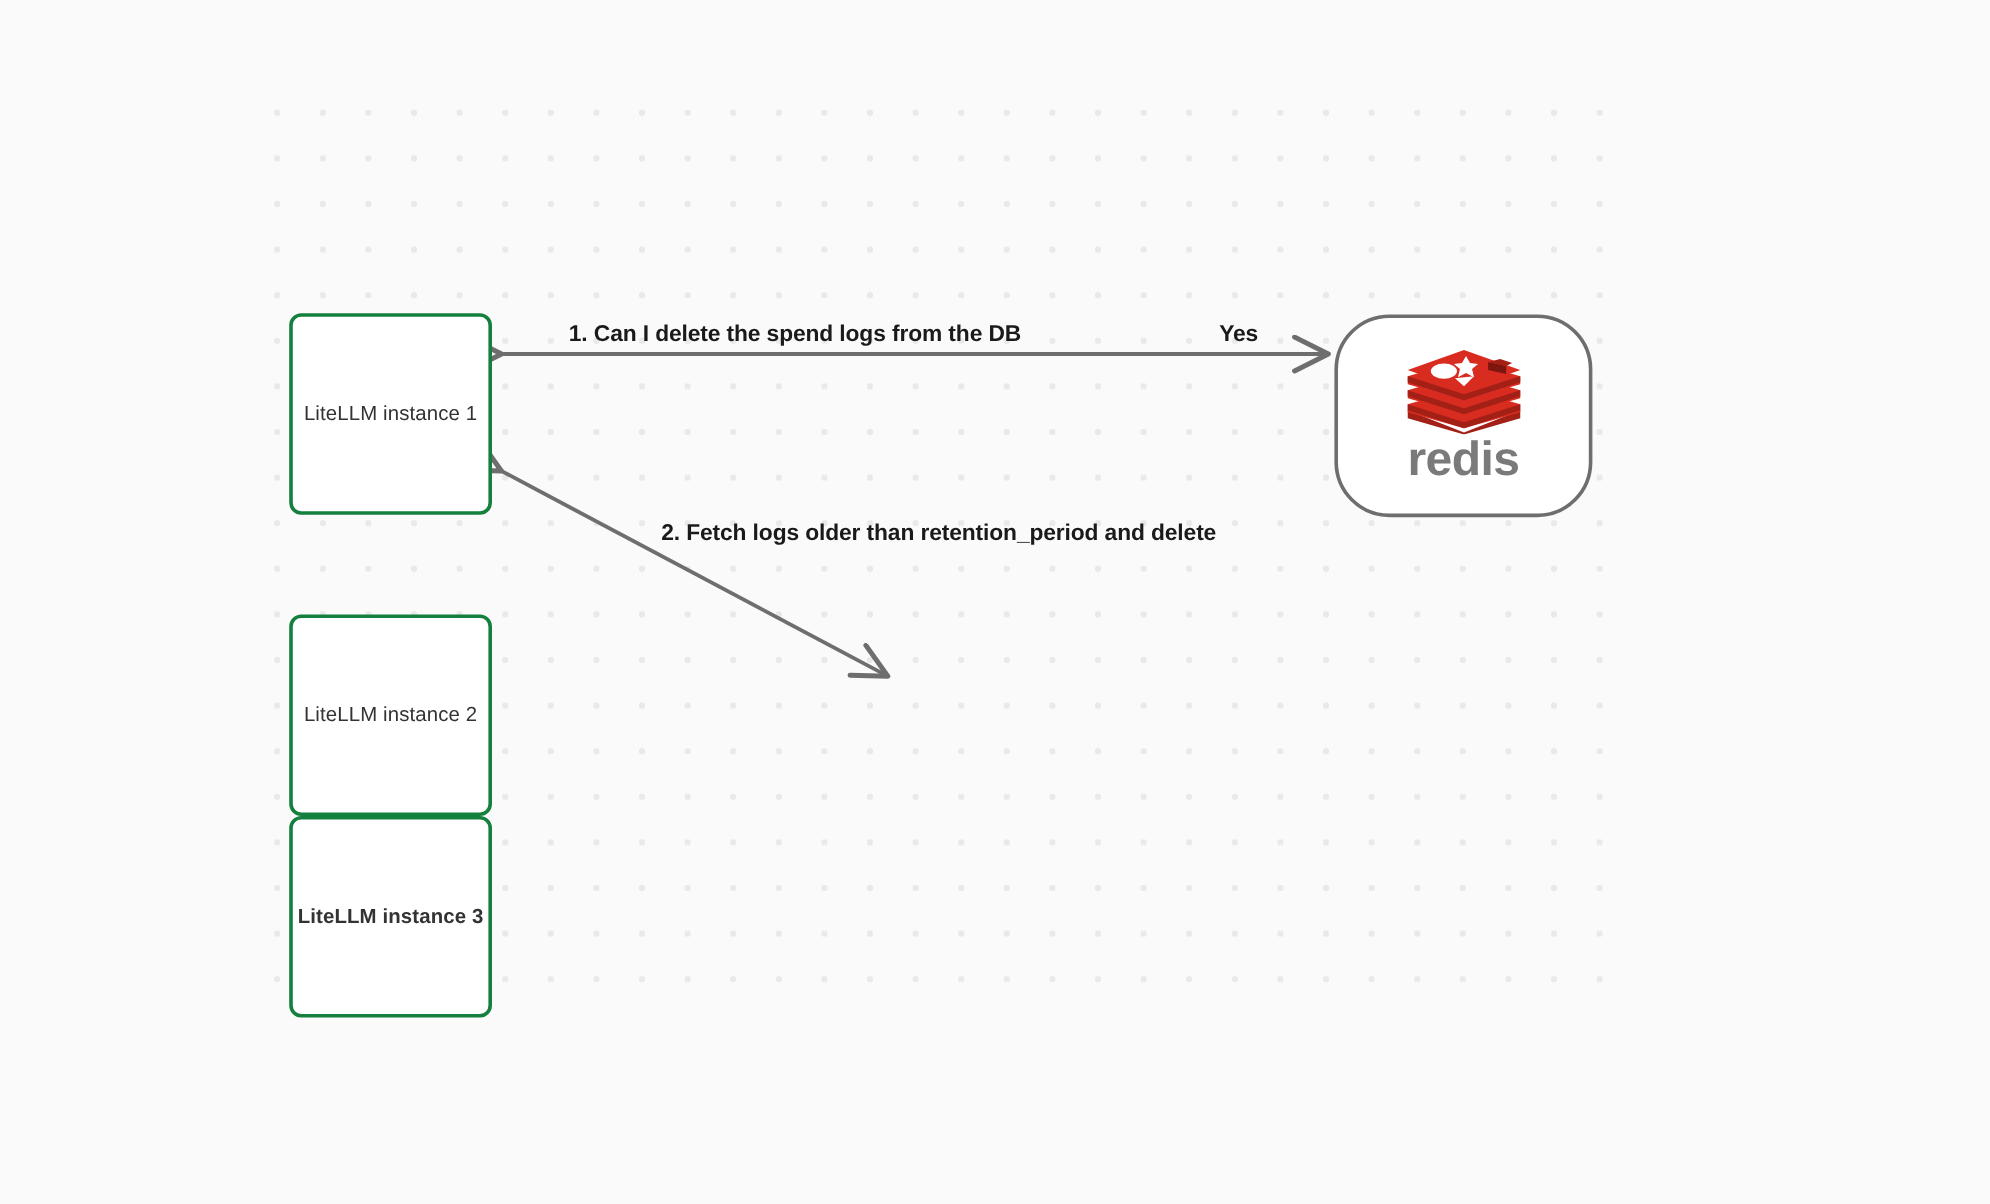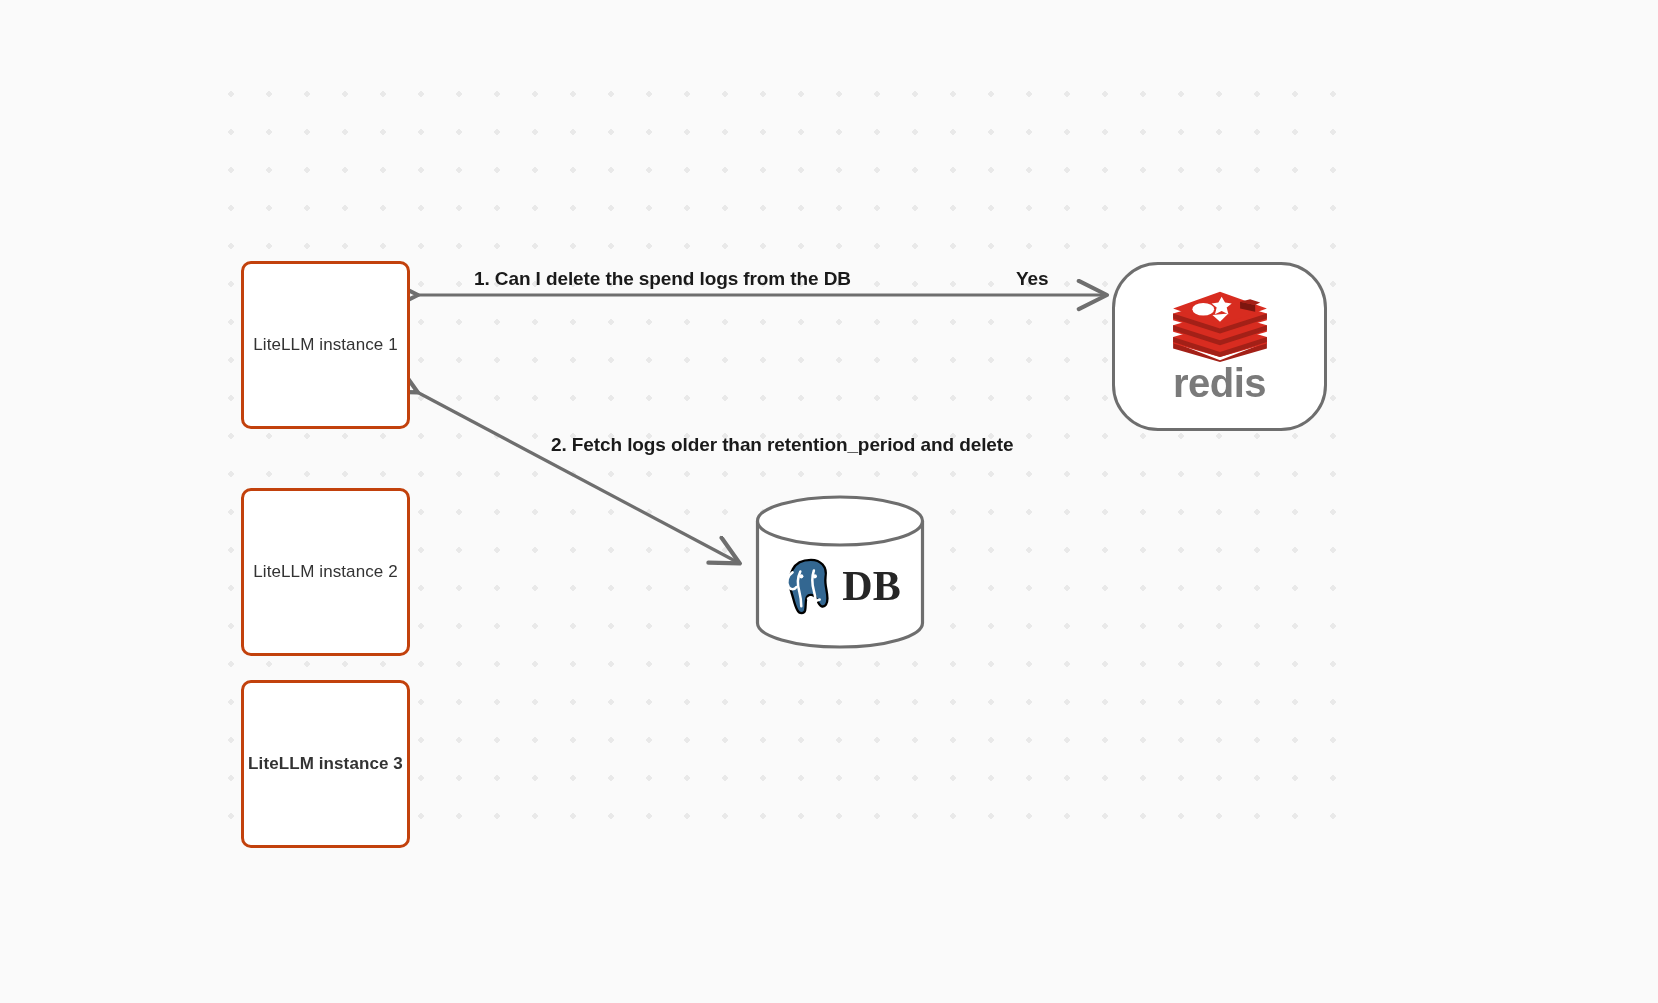--- a/index.html
+++ b/index.html
@@ -32,36 +32,36 @@
     position: absolute;
     left: 0; top: 0;
     width: 1658px;
     height: 1003px;
     pointer-events: none;
   }
   
   .node-box {
     position: absolute;
     background: #ffffff;
-    border: 3px solid #c2410c;
+    border: 3px solid #15803d;
     border-radius: 10px;
     display: flex;
     align-items: center;
     justify-content: center;
     box-sizing: border-box;
   }
   .node-box .node-label {
     font-size: 17px;
     color: #333333;
     font-family: "Liberation Sans", sans-serif;
     letter-spacing: 0.1px;
     text-align: center;
   }
   #box-litellm-1 { left: 241px; top: 261px; width: 169px; height: 168px; }
-  #box-litellm-2 { left: 241px; top: 488px; width: 169px; height: 168px; }
+  #box-litellm-2 { left: 241px; top: 512px; width: 169px; height: 168px; }
   #box-litellm-3 { left: 241px; top: 680px; width: 169px; height: 168px; font-weight: bold; }
 
   
   #node-redis {
     position: absolute;
     left: 1112px;
     top: 262px;
     width: 215px;
     height: 169px;
     background: #ffffff;
@@ -187,41 +187,14 @@
       <ellipse cx="40" cy="23" rx="13" ry="7.5" fill="#ffffff"></ellipse>
       <path d="M62,8 L66,15 L74,16 L68,21 L70,29 L62,25 L54,29 L56,21 L50,16 L58,15 Z" fill="#ffffff"></path>
       <path d="M51,30 L70,28 L60,38 Z" fill="#ffffff"></path>
 
       <path d="M84,14 L102,18 L102,26 L84,22 Z" fill="#7d160f"></path>
       <path d="M84,14 L96,11 L108,15 L102,18 Z" fill="#a32017"></path>
     </svg>
     <div id="redis-wordmark">redis</div>
   </div>
 
-  <div id="node-db">
-    <svg id="db-cylinder" viewBox="0 0 172 156" xmlns="http://www.w3.org/2000/svg">
-      <path d="M3.5,27 L3.5,129 A82.5,24 0 0 0 168.5,129 L168.5,27" fill="#ffffff" stroke="#6e6e6e" stroke-width="3.2"></path>
-      <ellipse cx="86" cy="27" rx="82.5" ry="24" fill="#ffffff" stroke="#6e6e6e" stroke-width="3.2"></ellipse>
-    </svg>
-    <div id="db-content">
-      <svg id="pg-elephant" viewBox="0 0 64 64" xmlns="http://www.w3.org/2000/svg">
-        <g stroke="#000000" stroke-width="3.2" stroke-linejoin="round" stroke-linecap="round">
-          <path d="M48,23 C50,12 43,5 33,5 C24,5 17,9 14,15 C10,22 10,31 13,39
-                   C15,45 16,52 19,57 C21,61 26,61 27,57 C28,52 27,46 29,43
-                   C31,40 36,41 38,44 C40,47 41,52 44,53 C48,54 50,50 50,45
-                   C50,37 47,31 48,23 Z" fill="#336791" stroke="#ffffff" stroke-width="5"></path>
-          <path d="M48,23 C50,12 43,5 33,5 C24,5 17,9 14,15 C10,22 10,31 13,39
-                   C15,45 16,52 19,57 C21,61 26,61 27,57 C28,52 27,46 29,43
-                   C31,40 36,41 38,44 C40,47 41,52 44,53 C48,54 50,50 50,45
-                   C50,37 47,31 48,23 Z" fill="#336791" stroke="#000000" stroke-width="2.4"></path>
-          <path d="M22,17 C19,23 19,31 21,38 C22,42 23,48 23,53" fill="none" stroke="#ffffff" stroke-width="2.6"></path>
-          <path d="M36,16 C34,22 34,30 36,37 C37,41 38,46 38,50" fill="none" stroke="#ffffff" stroke-width="2.6"></path>
-          <path d="M14,18 C9,21 7,28 10,33 C12,36 16,36 18,33" fill="#336791" stroke="#ffffff" stroke-width="2.6"></path>
-          <circle cx="23" cy="22" r="2.2" fill="#ffffff" stroke="none"></circle>
-          <circle cx="37" cy="22" r="2.2" fill="#ffffff" stroke="none"></circle>
-          <path d="M30,45 C33,47 38,48 42,46" fill="none" stroke="#ffffff" stroke-width="2.6"></path>
-        </g>
-      </svg>
-      <span id="db-text">DB</span>
-    </div>
-  </div>
 
 </div>
 
 </body></html>

